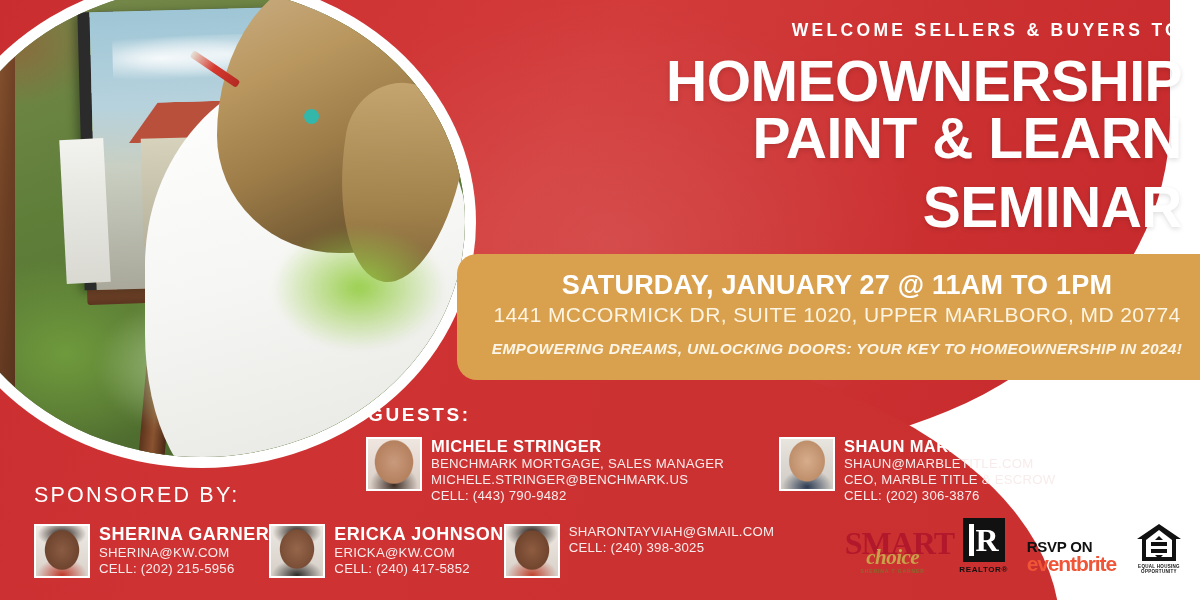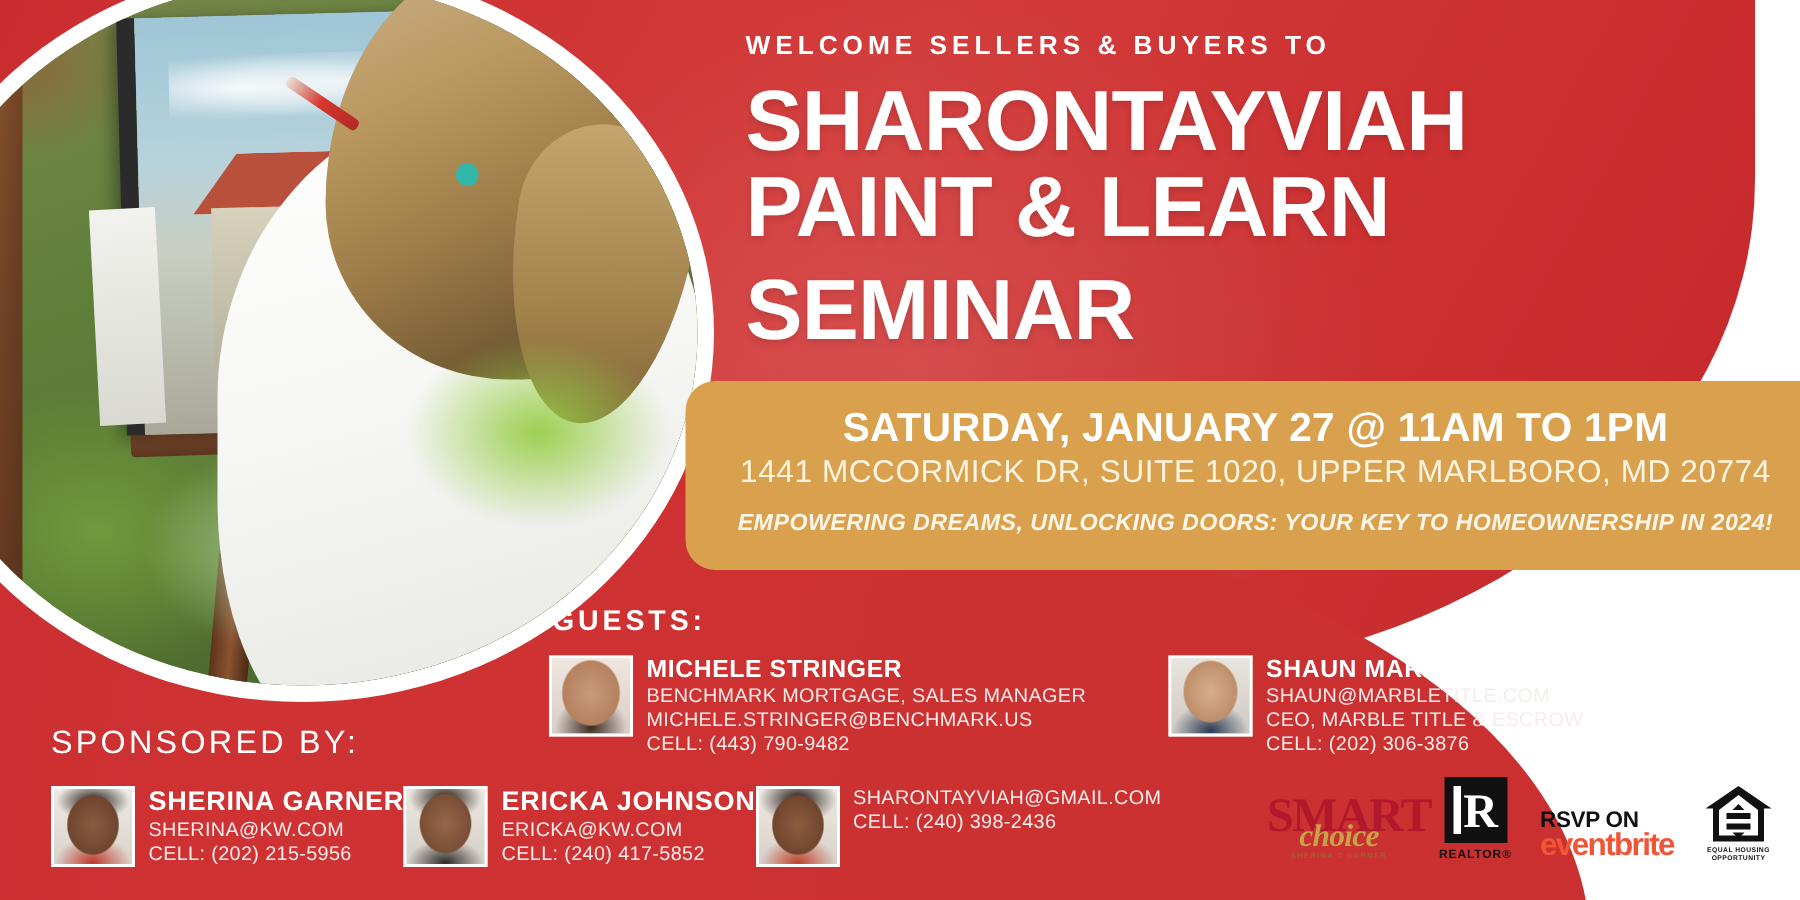--- a/index.html
+++ b/index.html
@@ -161,22 +161,22 @@
     filter:blur(3px);
   }
   .ph-leaf-blur2{
     position:absolute; left:150px; bottom:16px; width:210px; height:150px;
     background:radial-gradient(ellipse at 50% 50%, rgba(186,214,160,.85), rgba(186,214,160,0) 66%);
     filter:blur(4px);
   }
 
   
   .headline-wrap{
-    position:absolute; left:497px; top:22px; width:700px;
-    z-index:5; text-align:left; color:#ffffff;
+    position:absolute; left:482px; top:22px; width:700px;
+    z-index:5; text-align:right; color:#ffffff;
   }
   .eyebrow{
     font-size:17.5px; font-weight:700; letter-spacing:3.3px;
     margin:0 0 14px 0; line-height:1;
   }
   .title-l{
     font-weight:800; line-height:.96;
     letter-spacing:-.5px;
     text-shadow:0 2px 5px rgba(0,0,0,.13);
     margin:0;
@@ -308,21 +308,21 @@
       <div class="ph-hair"></div>
       <div class="ph-pony"></div>
       <div class="ph-earring"></div>
       <div class="ph-brush"></div>
       <div class="ph-leaf-blur"></div>
     </div>
   </div>
 
   <div class="headline-wrap">
     <p class="eyebrow">WELCOME SELLERS &amp; BUYERS TO</p>
-    <h1 class="title-l t1">SHARONTAYVIAH</h1>
+    <h1 class="title-l t1">HOMEOWNERSHIP</h1>
     <h1 class="title-l t2">PAINT &amp; LEARN</h1>
     <h1 class="title-l t3">SEMINAR</h1>
   </div>
 
   <div class="gold-panel">
     <div class="gold-date">SATURDAY, JANUARY 27 @ 11AM TO 1PM</div>
     <div class="gold-addr">1441 MCCORMICK DR, SUITE 1020, UPPER MARLBORO, MD 20774</div>
     <div class="gold-tag">EMPOWERING DREAMS, UNLOCKING DOORS: YOUR KEY TO HOMEOWNERSHIP IN 2024!</div>
   </div>
 
@@ -400,21 +400,21 @@
       <div class="person">
         <div class="headshot">
           <div class="hs-face" style="background:
               radial-gradient(ellipse 26px 30px at 50% 48%, #8e5c40 0%, #71452e 64%, transparent 68%),
               radial-gradient(ellipse 36px 22px at 50% 14%, #191210, transparent 72%),
               radial-gradient(ellipse 36px 24px at 50% 98%, #c0442f, transparent 70%),
               linear-gradient(180deg,#efe9e3,#d7d1ca);"></div>
         </div>
         <div>
           <p class="p-line">SHARONTAYVIAH@GMAIL.COM</p>
-          <p class="p-line">CELL: (240) 398-2436</p>
+          <p class="p-line">CELL: (240) 398-3025</p>
         </div>
       </div>
 
     </div>
   </div>
 
   <div class="logos">
 
     <div class="logo-smart">
       <div class="ls-top">SMART</div>

